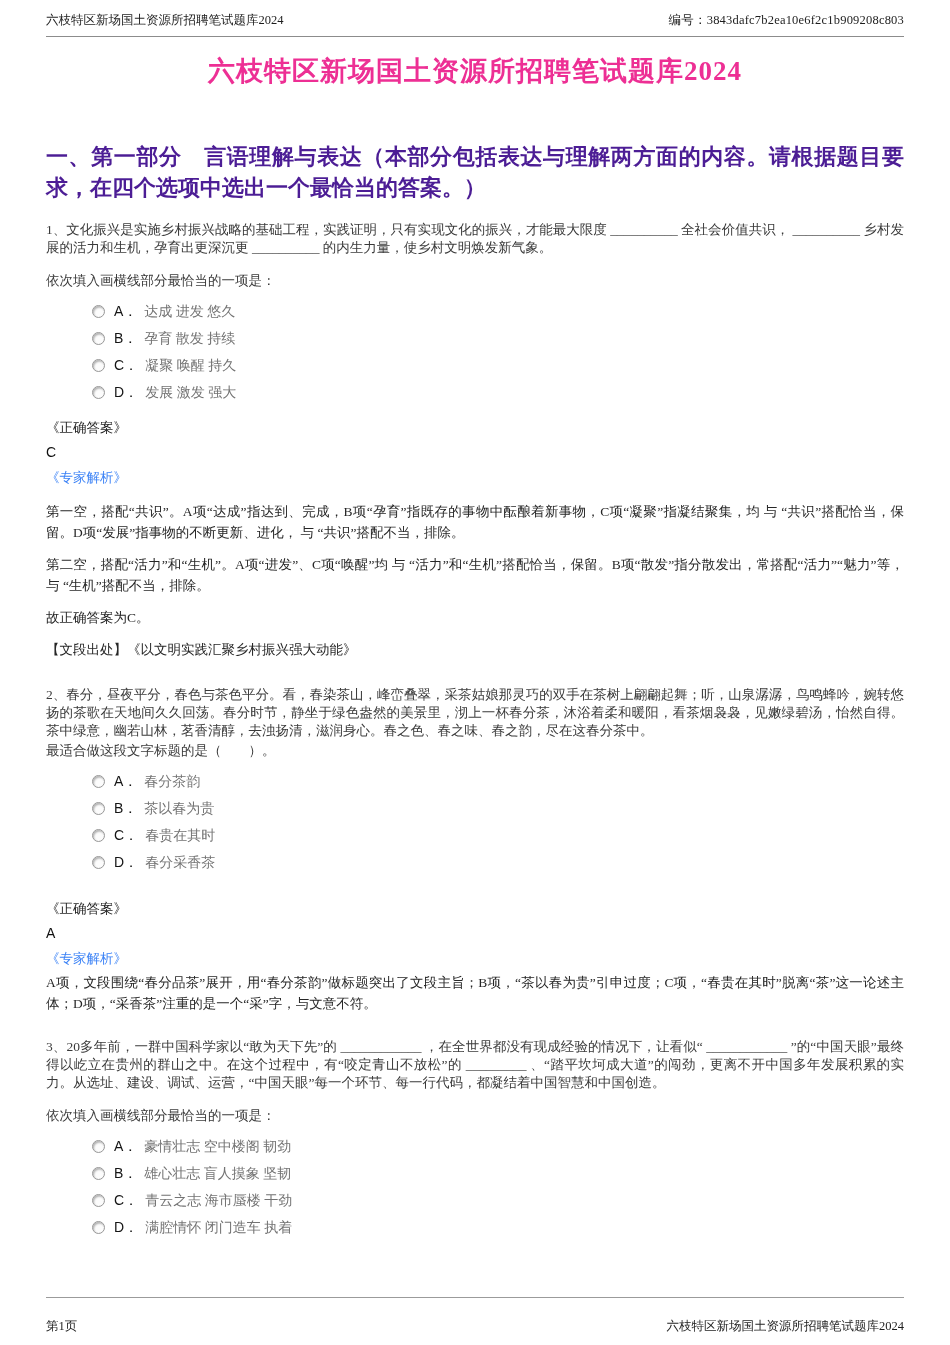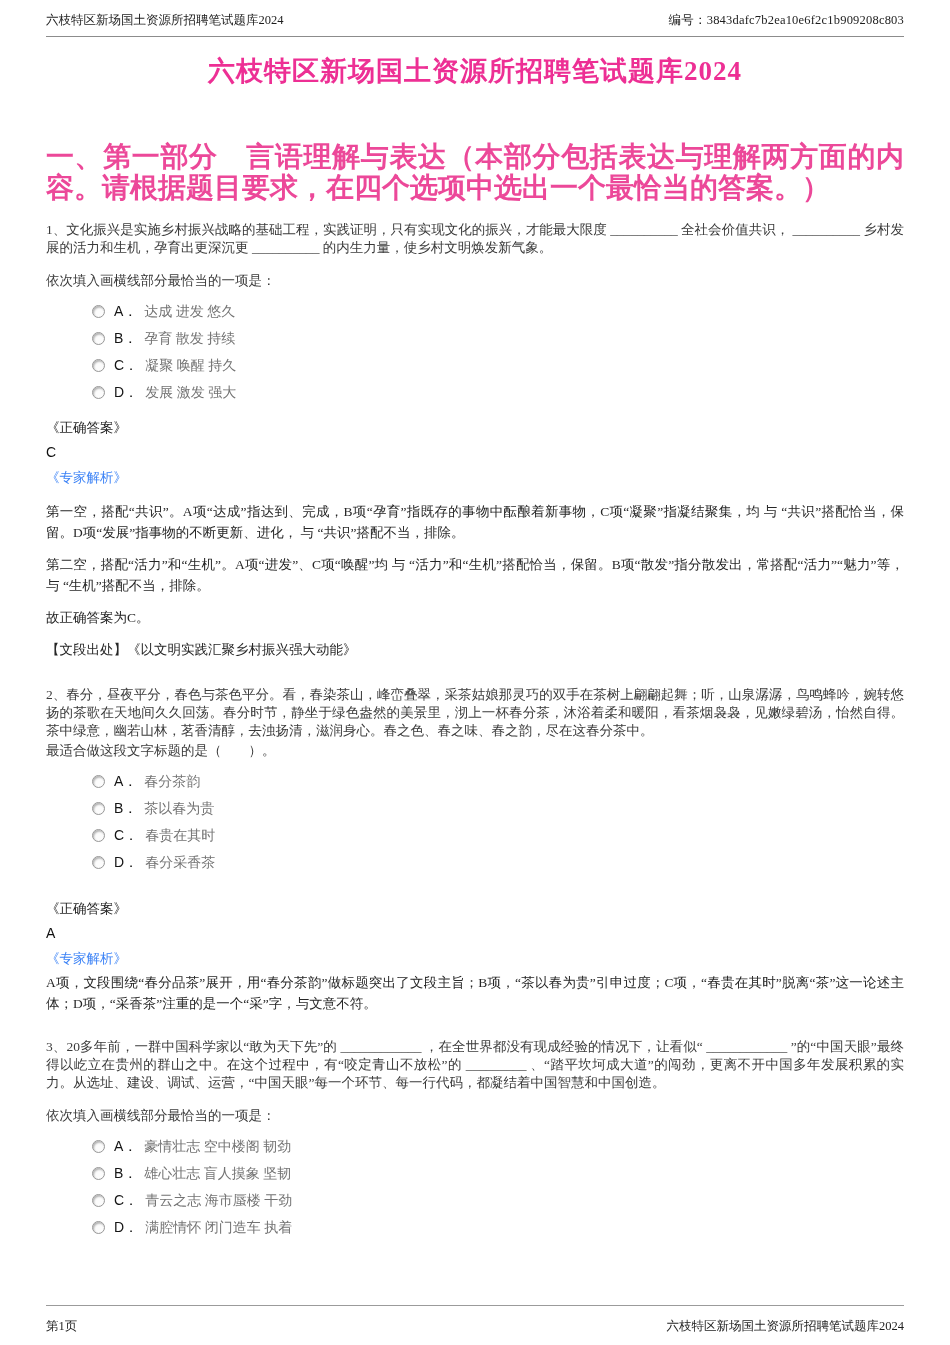--- a/index.html
+++ b/index.html
@@ -34,24 +34,24 @@
     margin: 16px 0 0 0;
     text-align: center;
     font-size: 27px;
     font-weight: bold;
     color: #ED2F94;
     letter-spacing: 1px;
   }
   
   .section-heading {
     margin: 52px 0 9px 0;
-    font-size: 28px;
+    font-size: 22px;
     line-height: 31px;
     font-weight: bold;
-    color: #ec4899;
+    color: #4c1d95;
     text-align: justify;
   }
   
   .stem {
     margin: 18px 0 0 0;
     font-size: 13.5px;
     line-height: 18px;
     color: #3a3a3a;
     text-align: justify;
   }
@@ -119,21 +119,21 @@
   .q2-gap { margin-top: 26px; }
   .q3-gap { margin-top: 24px; }
   .ans-gap { margin-top: 24px; }
   
   .ftr {
     position: absolute;
     left: 46px;
     right: 46px;
     bottom: 10px;
     border-top: 1px solid #9b9b9b;
-    padding-top: 12px;
+    padding-top: 20px;
     display: flex;
     justify-content: space-between;
     font-size: 12.5px;
     color: #1d1d1d;
   }
 </style>
 </head>
 <body>
 
 <div class="page">

